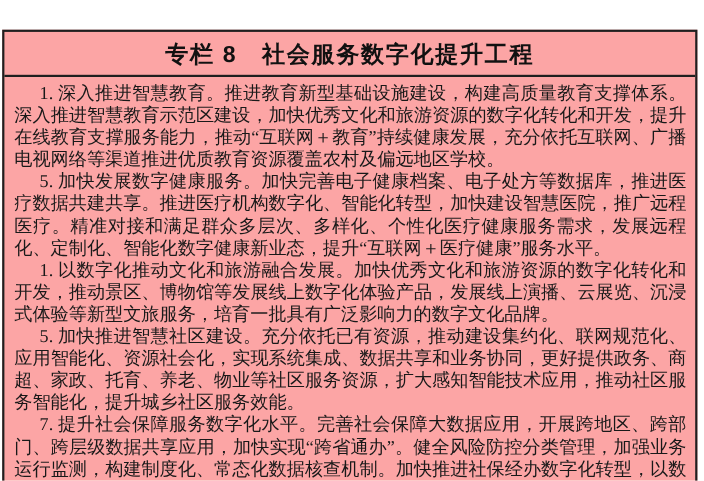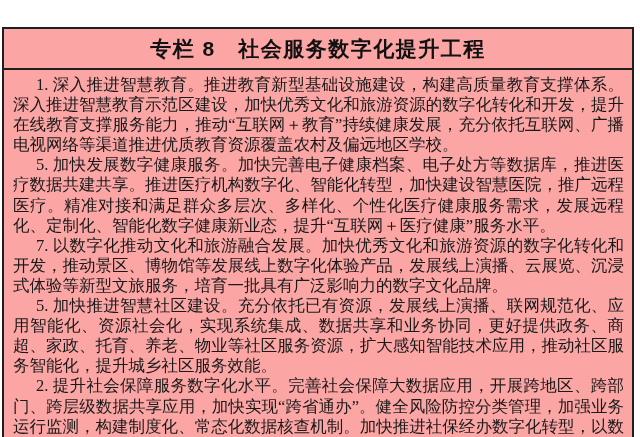--- a/index.html
+++ b/index.html
@@ -58,18 +58,18 @@
 </style>
 </head>
 <body>
 
 <div class="page">
   <div class="column-box">
     <div class="column-title">专栏 8　社会服务数字化提升工程</div>
     <div class="column-body">
       <p><span class="lead-kai">1. 深入推进智慧教育。</span><span>推进教育新型基础设施建设，构建高质量教育支撑体系。深入推进智慧教育示范区建设，加快优秀文化和旅游资源的数字化转化和开发，提升在线教育支撑服务能力，推动“互联网＋教育”持续健康发展，充分依托互联网、广播电视网络等渠道推进优质教育资源覆盖农村及偏远地区学校。</span></p>
       <p><span class="lead-kai">5. 加快发展数字健康服务。</span><span>加快完善电子健康档案、电子处方等数据库，推进医疗数据共建共享。推进医疗机构数字化、智能化转型，加快建设智慧医院，推广远程医疗。精准对接和满足群众多层次、多样化、个性化医疗健康服务需求，发展远程化、定制化、智能化数字健康新业态，提升“互联网＋医疗健康”服务水平。</span></p>
-      <p><span class="lead-kai">7. 以数字化推动文化和旅游融合发展。</span><span>加快优秀文化和旅游资源的数字化转化和开发，推动景区、博物馆等发展线上数字化体验产品，发展线上演播、云展览、沉浸式体验等新型文旅服务，培育一批具有广泛影响力的数字文化品牌。</span></p>
-      <p><span class="lead-kai">5. 加快推进智慧社区建设。</span><span>充分依托已有资源，发展线上演播、联网规范化、应用智能化、资源社会化，实现系统集成、数据共享和业务协同，更好提供政务、商超、家政、托育、养老、物业等社区服务资源，扩大感知智能技术应用，推动社区服务智能化，提升城乡社区服务效能。</span></p>
-      <p><span class="lead-kai">2. 提升社会保障服务数字化水平。</span><span>完善社会保障大数据应用，开展跨地区、跨部门、跨层级数据共享应用，加快实现“跨省通办”。健全风险防控分类管理，加强业务运行监测，构建制度化、常态化数据核查机制。加快推进社保经办数字化转型，以数字化推动文化和旅游融合发展，支持个性服务和精准监管。</span></p>
+      <p><span class="lead-kai">1. 以数字化推动文化和旅游融合发展。</span><span>加快优秀文化和旅游资源的数字化转化和开发，推动景区、博物馆等发展线上数字化体验产品，发展线上演播、云展览、沉浸式体验等新型文旅服务，培育一批具有广泛影响力的数字文化品牌。</span></p>
+      <p><span class="lead-kai">5. 加快推进智慧社区建设。</span><span>充分依托已有资源，推动建设集约化、联网规范化、应用智能化、资源社会化，实现系统集成、数据共享和业务协同，更好提供政务、商超、家政、托育、养老、物业等社区服务资源，扩大感知智能技术应用，推动社区服务智能化，提升城乡社区服务效能。</span></p>
+      <p><span class="lead-kai">7. 提升社会保障服务数字化水平。</span><span>完善社会保障大数据应用，开展跨地区、跨部门、跨层级数据共享应用，加快实现“跨省通办”。健全风险防控分类管理，加强业务运行监测，构建制度化、常态化数据核查机制。加快推进社保经办数字化转型，以数字化推动文化和旅游融合发展，支持个性服务和精准监管。</span></p>
     </div>
   </div>
 </div>
 
 </body></html>

